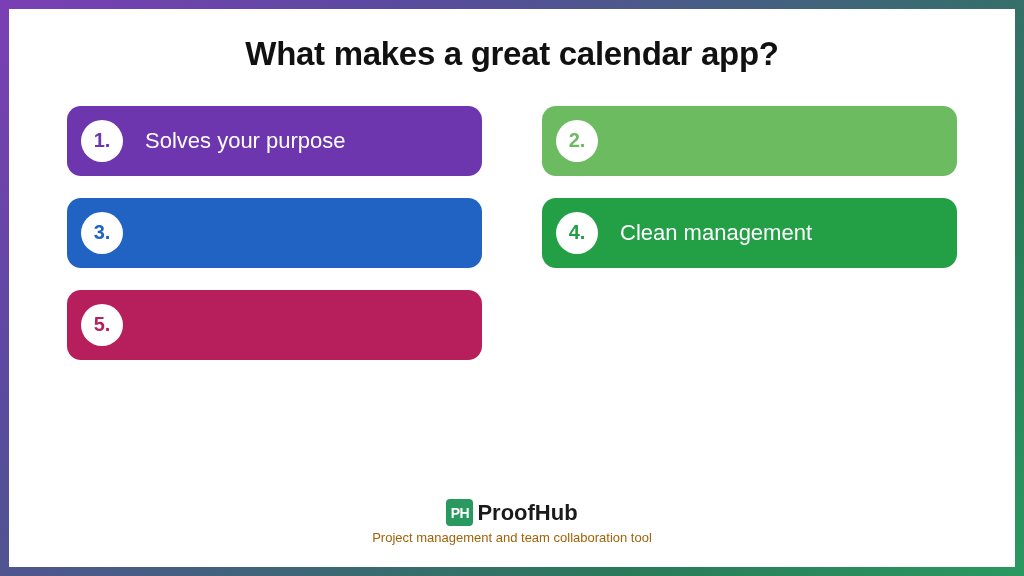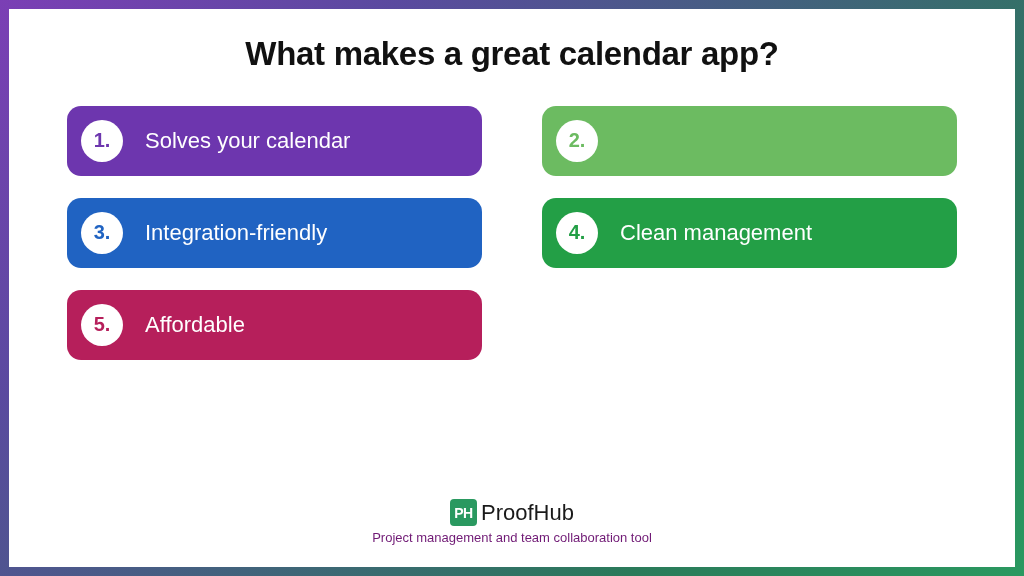--- a/index.html
+++ b/index.html
@@ -93,62 +93,60 @@
   display: flex;
   align-items: center;
   justify-content: center;
   color: #fff;
   font-weight: 800;
   font-size: 14px;
   letter-spacing: -0.5px;
 }
 .brand-name {
   font-size: 22px;
-  font-weight: 400;
+  font-weight: 700;
   color: #1a1a1a;
 }
 .tagline {
   margin-top: 4px;
   font-size: 13px;
-  color: #701a75;
+  color: #a16207;
   font-weight: 400;
 }
 </style>
 </head>
 <body>
 
 <div class="frame">
   <div class="inner">
 
     <h1 class="title">What makes a great calendar app?</h1>
 
     <div class="grid">
 
       <div class="pill c1">
         <div class="num">1.</div>
-        <div class="label">Solves your calendar</div>
+        <div class="label">Solves your purpose</div>
       </div>
 
       <div class="pill c2">
         <div class="num">2.</div>
       </div>
 
       <div class="pill c3">
         <div class="num">3.</div>
-        <div class="label">Integration-friendly</div>
       </div>
 
       <div class="pill c4">
         <div class="num">4.</div>
         <div class="label">Clean management</div>
       </div>
 
       <div class="pill c5">
         <div class="num">5.</div>
-        <div class="label">Affordable</div>
       </div>
 
     </div>
 
     <div class="footer">
       <div class="brand">
         <div class="brand-icon">PH</div>
         <div class="brand-name">ProofHub</div>
       </div>
       <div class="tagline">Project management and team collaboration tool</div>

